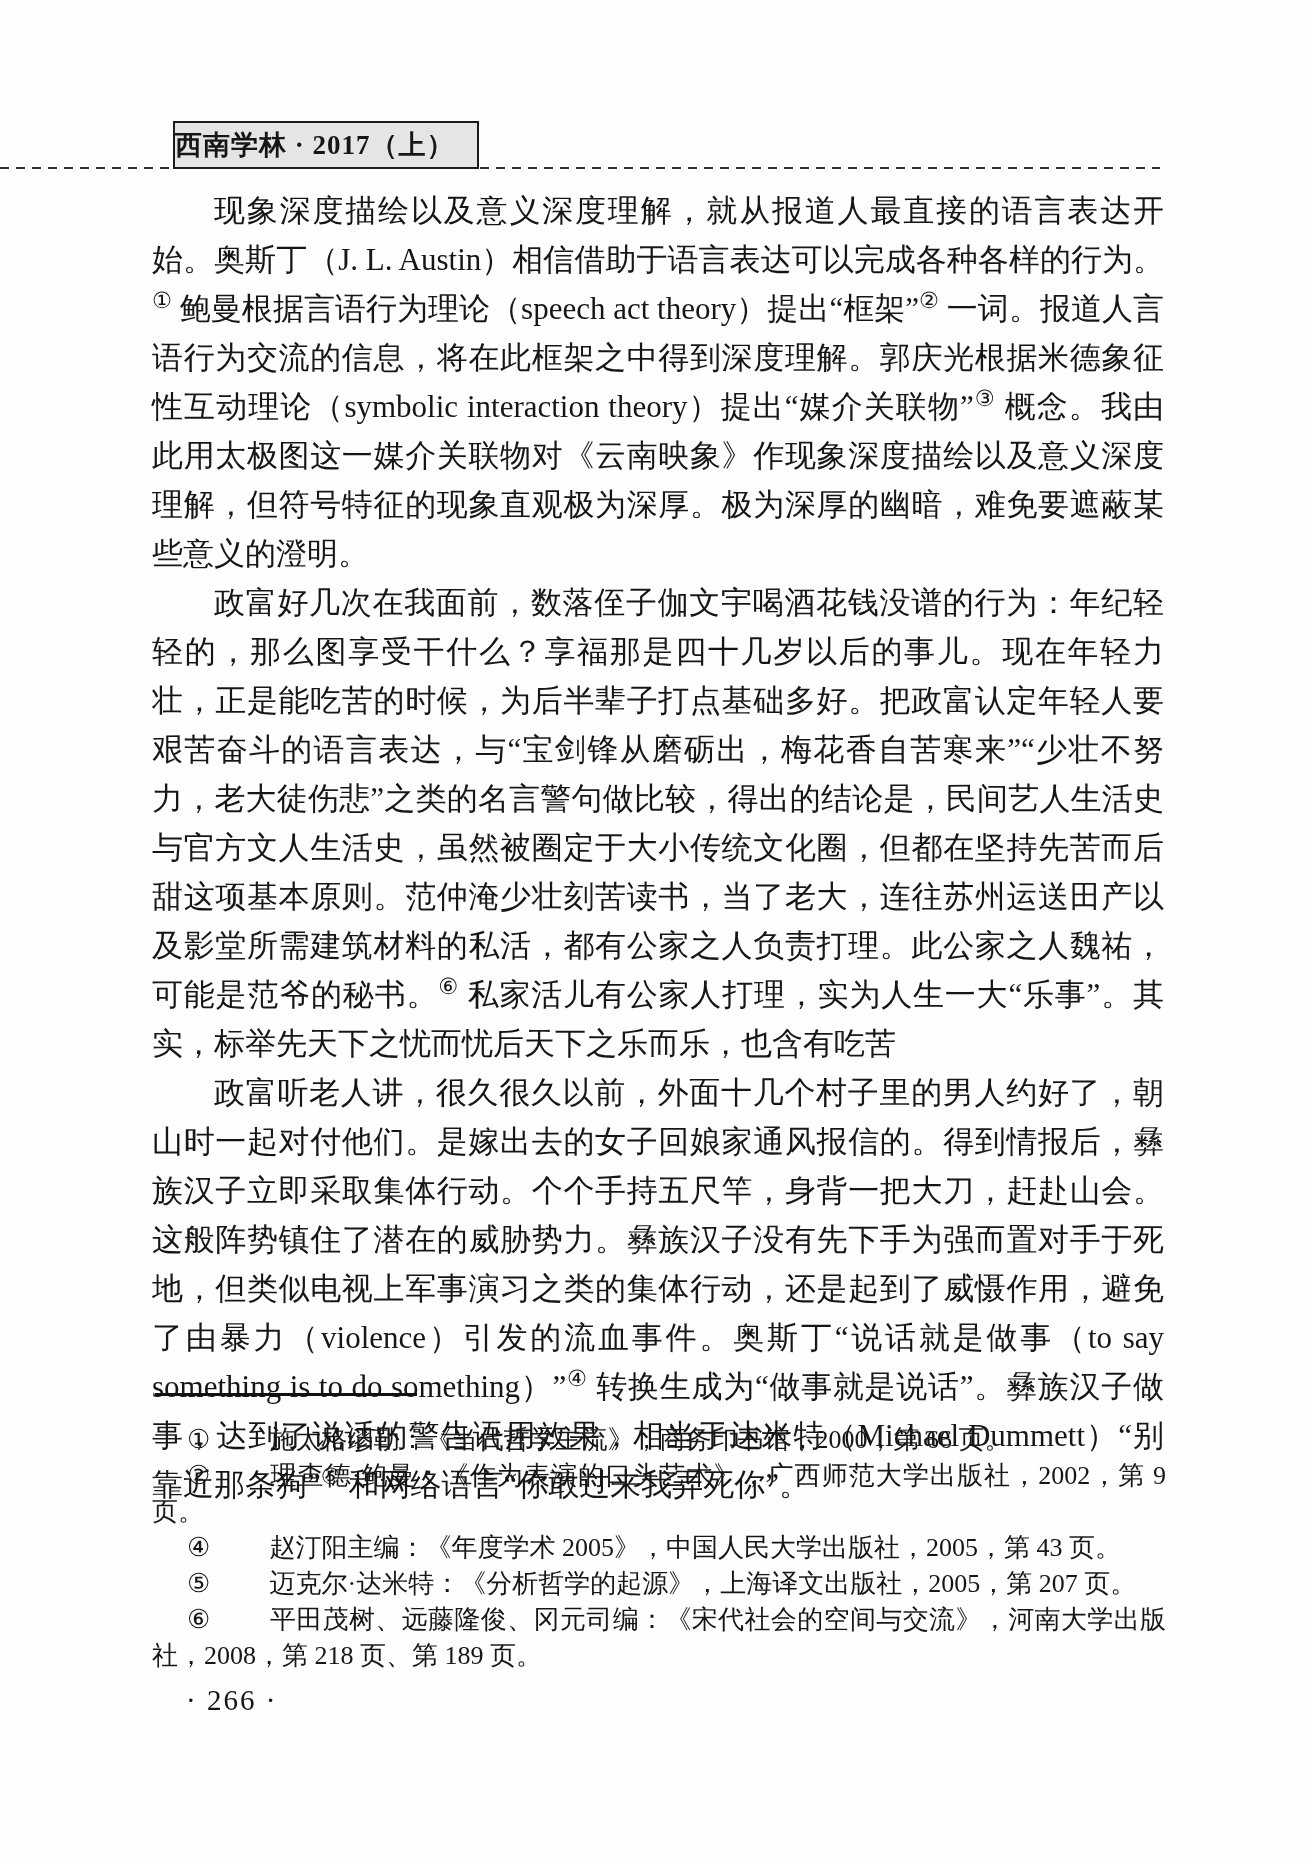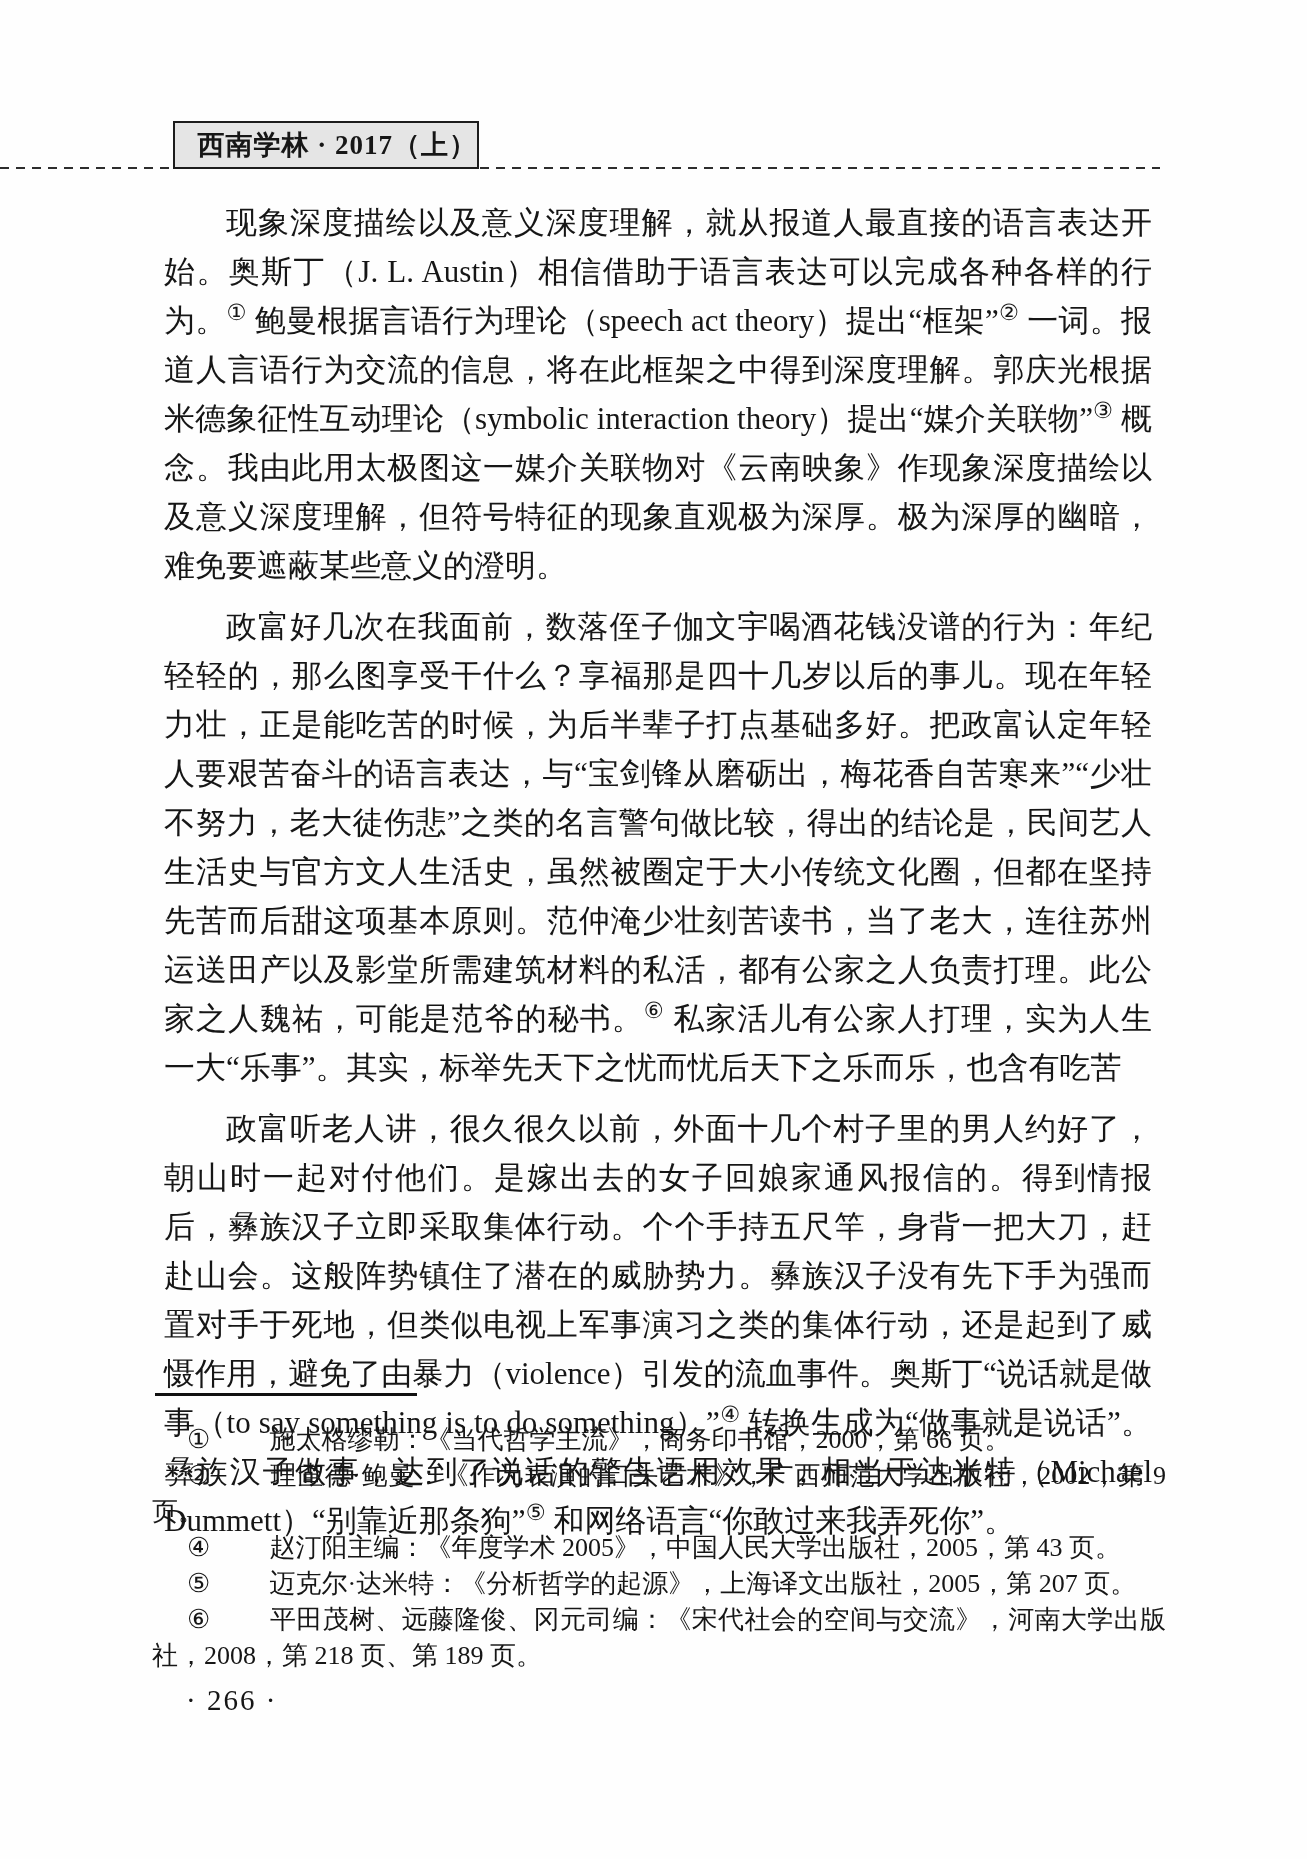--- a/index.html
+++ b/index.html
@@ -22,21 +22,21 @@
     position: absolute;
     left: 173px;
     top: 121px;
     width: 306px;
     height: 48px;
     background: #e5e5e5;
     border: 2px solid #1c1c1c;
     box-sizing: border-box;
     display: flex;
     align-items: center;
-    justify-content: flex-end;
+    justify-content: flex-start;
     z-index: 2;
   }
   .header-badge span {
     font-weight: bold;
     font-size: 27px;
     letter-spacing: 1px;
     white-space: nowrap;
   }
 
   
@@ -55,21 +55,21 @@
     position: absolute;
     left: 152px;
     top: 186px;
     width: 1012px;
     font-size: 31px;
     line-height: 49px;
     text-align: justify;
     text-justify: inter-ideograph;
   }
   .article-body p {
-    margin: 12px;
+    margin: 0;
     text-indent: 2em;
   }
   sup.fn-ref {
     font-size: 0.72em;
     vertical-align: super;
     line-height: 0;
   }
 
   
   .footnote-rule {

